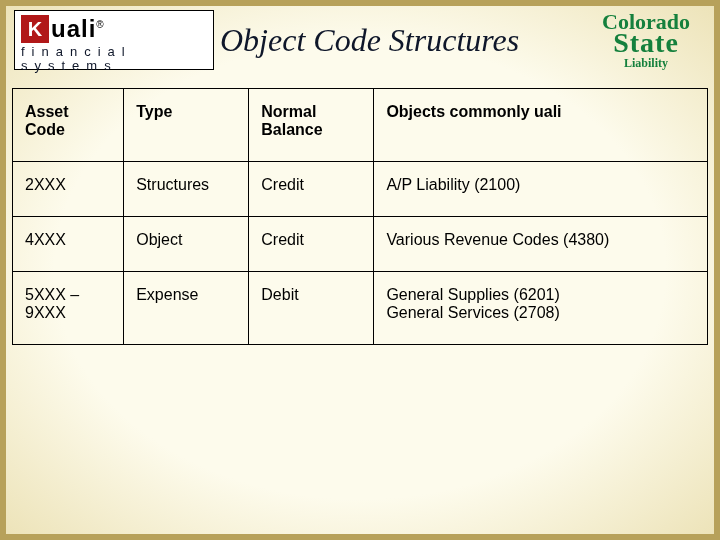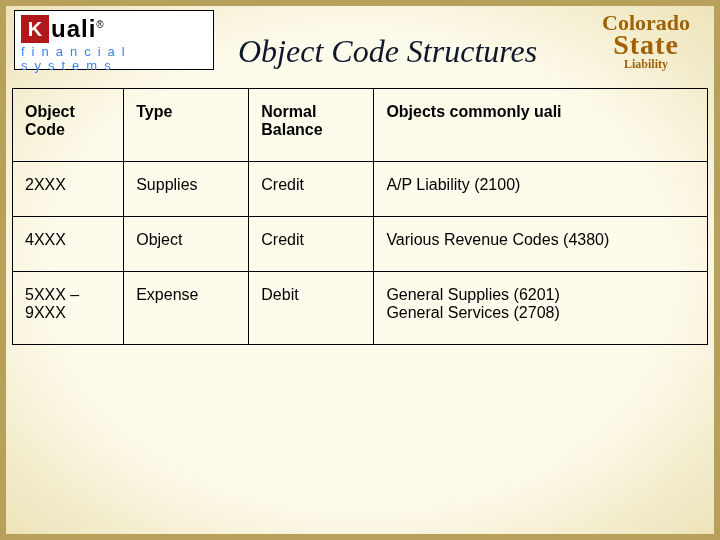--- a/index.html
+++ b/index.html
@@ -9,22 +9,21 @@
     background:
       linear-gradient(to right, #b7a15a 0, #b7a15a 6px, transparent 6px),
       linear-gradient(to left, #b7a15a 0, #b7a15a 6px, transparent 6px),
       linear-gradient(to bottom, #b7a15a 0, #b7a15a 6px, transparent 6px),
       linear-gradient(to top, #b7a15a 0, #b7a15a 6px, transparent 6px),
       radial-gradient(ellipse at center, #fdfbec 60%, #ece2b6 100%);
     position: relative;
   }
   .header {
     display: flex;
-    align-items: flex-end;
-    gap: 18px;
+    align-items: center;
     padding: 10px 14px 18px 14px;
   }
   .kuali-logo {
     width: 200px;
     height: 60px;
     border: 1px solid #000;
     background: #fff;
     position: relative;
     padding: 4px 6px;
   }
@@ -46,37 +45,37 @@
     vertical-align: top;
     margin-left: 2px;
   }
   .kuali-logo .reg {
     font: 400 10px/10px Arial;
     vertical-align: super;
   }
   .kuali-logo .sub {
     font: 400 13px/14px Arial;
     letter-spacing: 7px;
-    color: #3b82f6;
+    color: #0f172a;
     margin-top: 2px;
   }
   .title {
     flex: 1;
     font-family: "Times New Roman", Times, serif;
     font-style: italic;
     font-weight: 400;
     font-size: 32px;
     color: #0f172a;
     text-align: left;
     padding-left: 6px;
   }
   .csu-logo {
     width: 120px;
     text-align: center;
-    color: #a16207;
+    color: #15803d;
     font-family: "Times New Roman", Times, serif;
     line-height: 0.88;
   }
   .csu-logo .line1 { font-weight: 700; font-size: 22px; letter-spacing: 0px; }
   .csu-logo .line2 { font-weight: 700; font-size: 28px; letter-spacing: 1px; }
   .csu-logo .line3 { font-weight: 700; font-size: 12px; letter-spacing: 0px; margin-top: 2px; }
   table {
     border-collapse: collapse;
     width: calc(100% - 24px);
     margin: 0 12px 12px 12px;
@@ -119,30 +118,30 @@
 
 <table>
   <colgroup>
     <col class="c1">
       <col class="c2">
       <col class="c3">
       <col class="c4">
   </colgroup>
   <thead>
     <tr>
-      <th>Object Code</th>
+      <th>Asset Code</th>
       <th>Type</th>
       <th>Normal Balance</th>
       <th>Objects commonly uali</th>
     </tr>
   </thead>
   <tbody>
     <tr>
       <td>2XXX</td>
-      <td>Supplies</td>
+      <td>Structures</td>
       <td>Credit</td>
       <td class="multi-line">
         <span>A/P Liability (2100)</span>
         <span></span>
       </td>
     </tr>
     <tr>
       <td>4XXX</td>
       <td>Object</td>
       <td>Credit</td>

